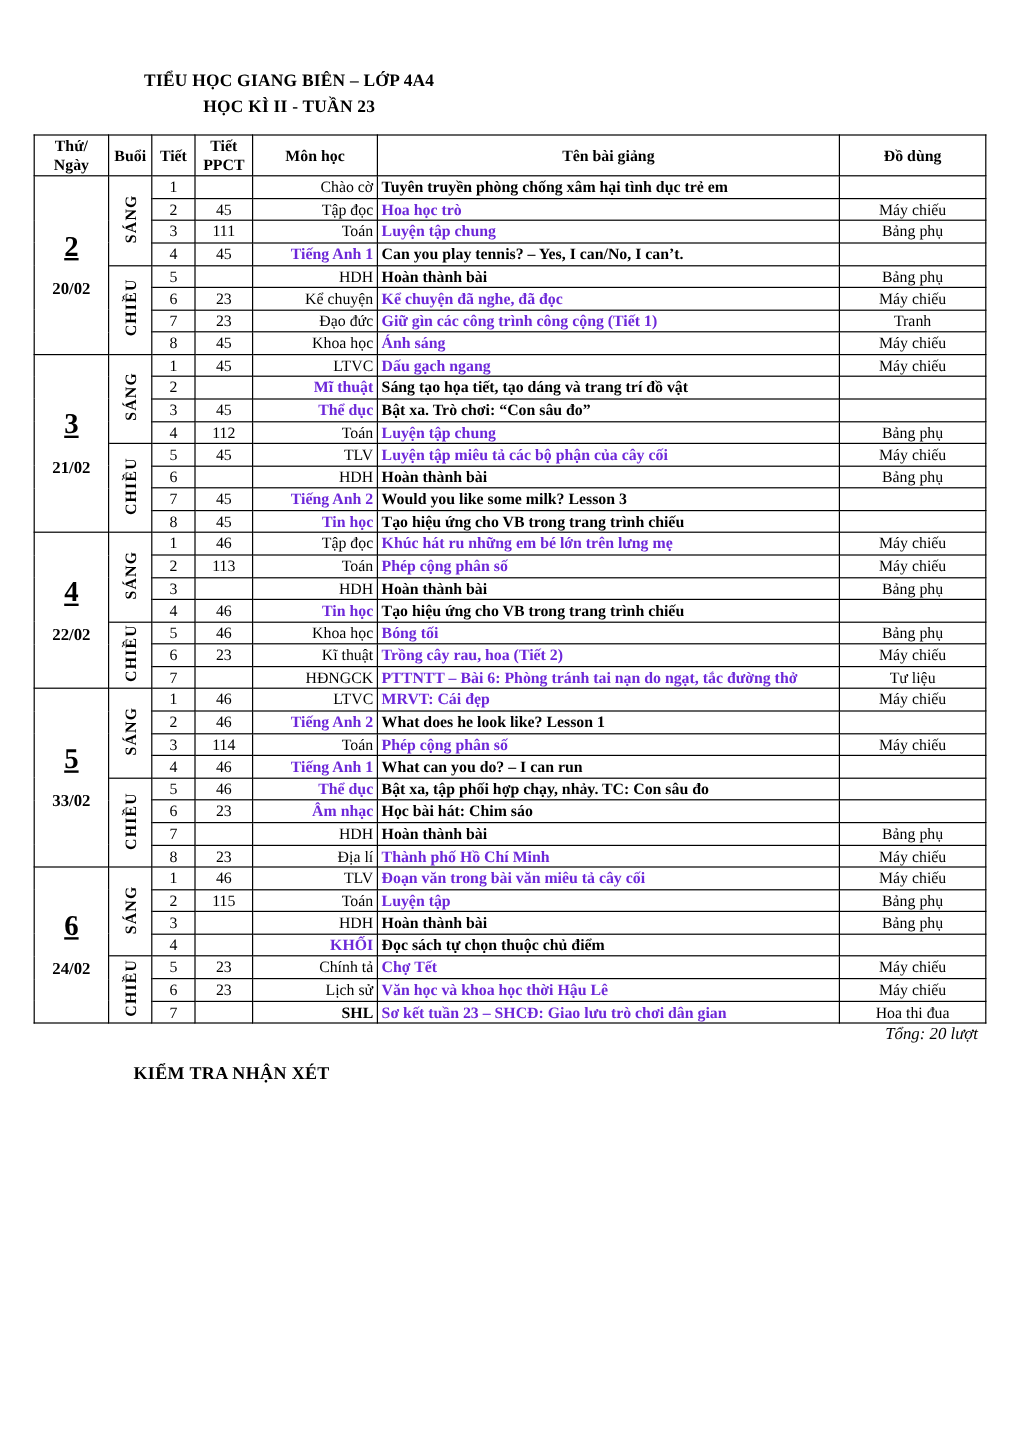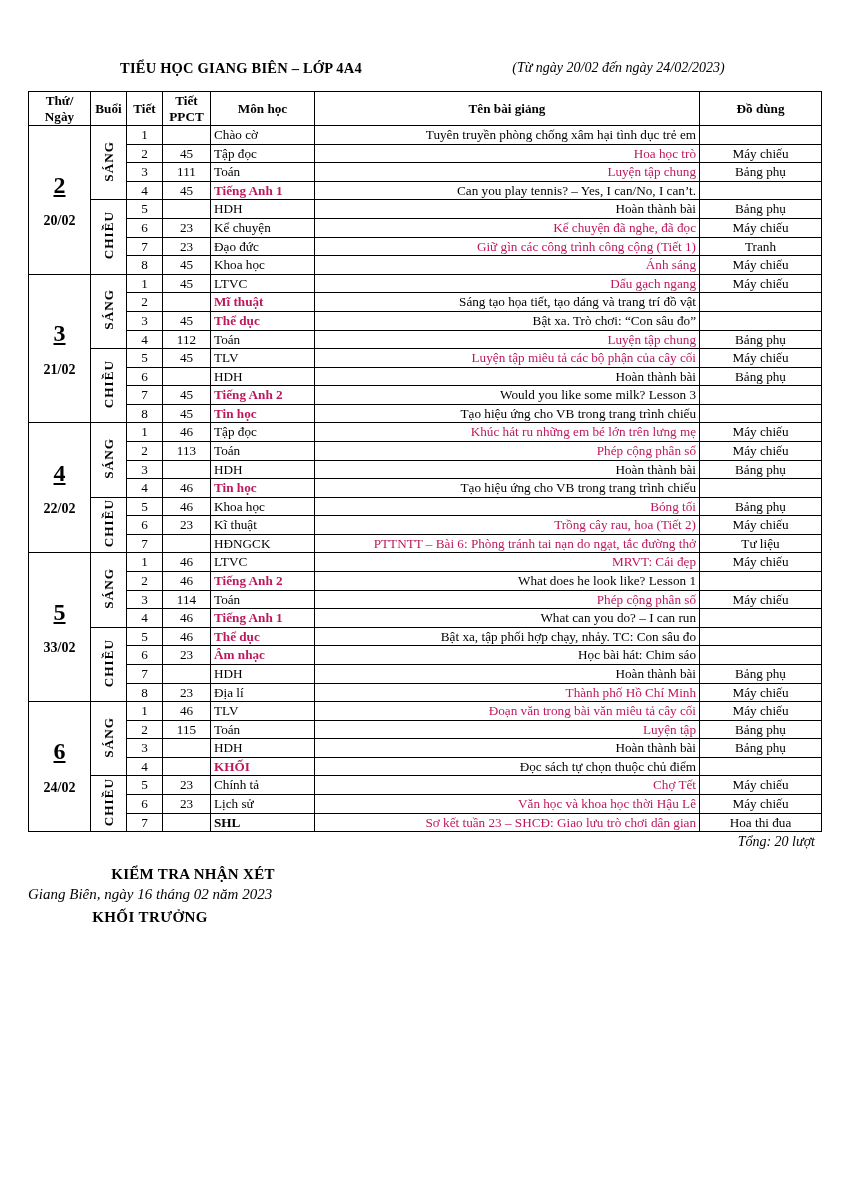--- a/index.html
+++ b/index.html
@@ -99,41 +99,40 @@
     letter-spacing: 1px;
     padding: 0;
   }
   td.c-buoi span {
     writing-mode: vertical-rl;
     transform: rotate(180deg);
     display: inline-block;
     white-space: nowrap;
   }
   td.c-tiet, td.c-ppct { text-align: center; }
-  td.c-mon  { text-align: left; }
-  td.c-bai  { text-align: right; padding-left: 6px; }
+  td.c-mon  { text-align: right; }
+  td.c-bai  { text-align: left; padding-left: 6px; font-weight: bold; }
   td.c-do   { text-align: center; }
-  .red  { color: #be185d; }
+  .red  { color: #6d28d9; }
   .bold { font-weight: bold; }
 
   
   .total {
     width: 793px;
     margin: 2px auto 0 auto;
     text-align: right;
     font-style: italic;
     font-size: 14px;
     padding-right: 6px;
   }
   .footer {
     width: 793px;
     margin: 6px auto 6px auto;
     display: flex;
     align-items: flex-start;
-    flex-direction: column;
   }
   .f-left {
     width: 330px;
     text-align: center;
     font-weight: bold;
     font-size: 15px;
     padding-top: 10px;
     letter-spacing: .3px;
   }
   .f-right {
@@ -152,23 +151,23 @@
   }
 </style>
 </head>
 <body>
 
 <div class="page">
 
   <div class="header">
     <div class="hdr-left">
       <div>TIỂU HỌC GIANG BIÊN – LỚP 4A4</div>
+      <div>HỌC KÌ II - TUẦN 23</div>
     </div>
     <div class="hdr-right">
-      <div class="hdr-sub">(Từ ngày 20/02 đến ngày 24/02/2023)</div>
     </div>
   </div>
 
   <table class="sched">
     <colgroup>
       <col class="col-day">
         <col class="col-buoi">
         <col class="col-tiet">
       <col class="col-ppct">
         <col class="col-mon">
@@ -483,19 +482,15 @@
           <td class="c-bai red">Sơ kết tuần 23 – SHCĐ: Giao lưu trò chơi dân gian</td>
           <td class="c-do">Hoa thi đua</td>
         </tr>
       </tbody>
   </table>
 
   <div class="total">Tổng: 20 lượt</div>
 
   <div class="footer">
     <div class="f-left">KIỂM TRA NHẬN XÉT</div>
-    <div class="f-right">
-      <div class="f-date">Giang Biên, ngày 16 tháng 02 năm 2023</div>
-      <div class="f-role">KHỐI TRƯỞNG</div>
-    </div>
   </div>
 
 </div>
 
 </body></html>

